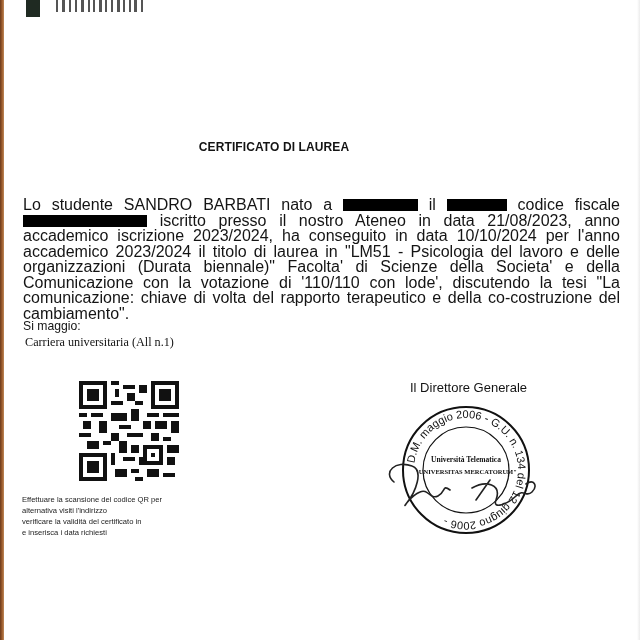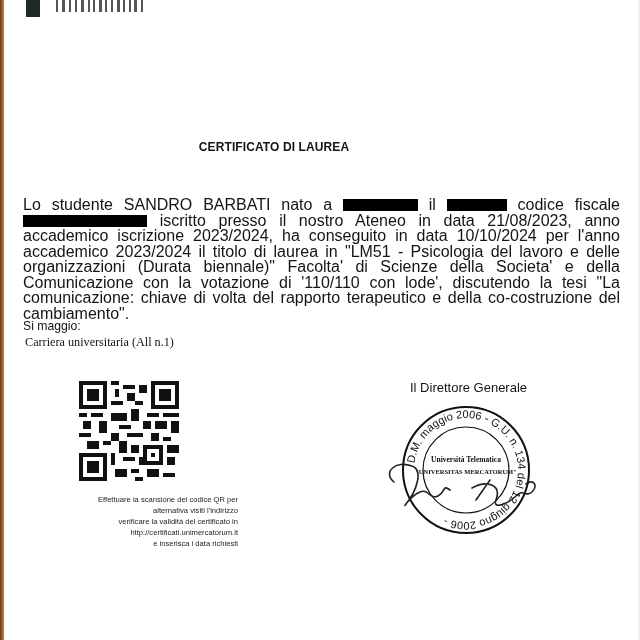--- a/index.html
+++ b/index.html
@@ -31,21 +31,21 @@
       position: absolute; left: 23px; top: 169px; width: 597px;
       font-size: 16px; line-height: 15.5px; text-align: justify; margin-top: 28px;
     }
     .redact { display: inline-block; background: #000; height: 12px; vertical-align: -1px; }
 
     .attach { position: absolute; left: 23px; top: 318px; font-size: 12.2px; line-height: 16px; }
     .attach .item { padding-left: 2px; font-family: Liberation Serif, serif; }
 
     .qr { position: absolute; left: 79px; top: 381px; width: 100px; height: 100px; }
     .qr-caption {
-      position: absolute; left: 22px; top: 494px; width: 216px; text-align: right;
+      position: absolute; left: 22px; top: 494px; width: 216px; text-align: left;
       font-size: 7.6px; line-height: 11px; color: #222;
     }
 
     .director { position: absolute; left: 398px; top: 380px; font-size: 13px; margin-left: 12px; }
     .stamp { position: absolute; left: 376px; top: 400px; width: 180px; height: 140px; }
   </style>
 </head>
 <body>
 
 <div class="wood-edge"></div>
@@ -136,21 +136,20 @@
       <rect x="17" y="22" width="3" height="2"></rect>
       <rect x="21" y="23" width="3" height="1"></rect>
       <rect x="14" y="24" width="2" height="1"></rect>
   </g>
 </svg>
 
 <div class="qr-caption">
   <div>Effettuare la scansione del codice QR per</div>
   <div>alternativa visiti l'indirizzo</div>
   <div>verificare la validità del certificato in</div>
-  <div>http://certificati.unimercatorum.it</div>
   <div>e inserisca i data richiesti</div>
 </div>
 
 <div class="director">Il Direttore Generale</div>
 
 <svg class="stamp" viewBox="0 0 180 140">
   <defs>
     <path id="stampArc" d="M 90,70 m -52,0 a 52,52 0 1,1 104,0 a 52,52 0 1,1 -104,0"></path>
   </defs>
   <circle cx="90" cy="70" r="63" fill="none" stroke="#111" stroke-width="2"></circle>

